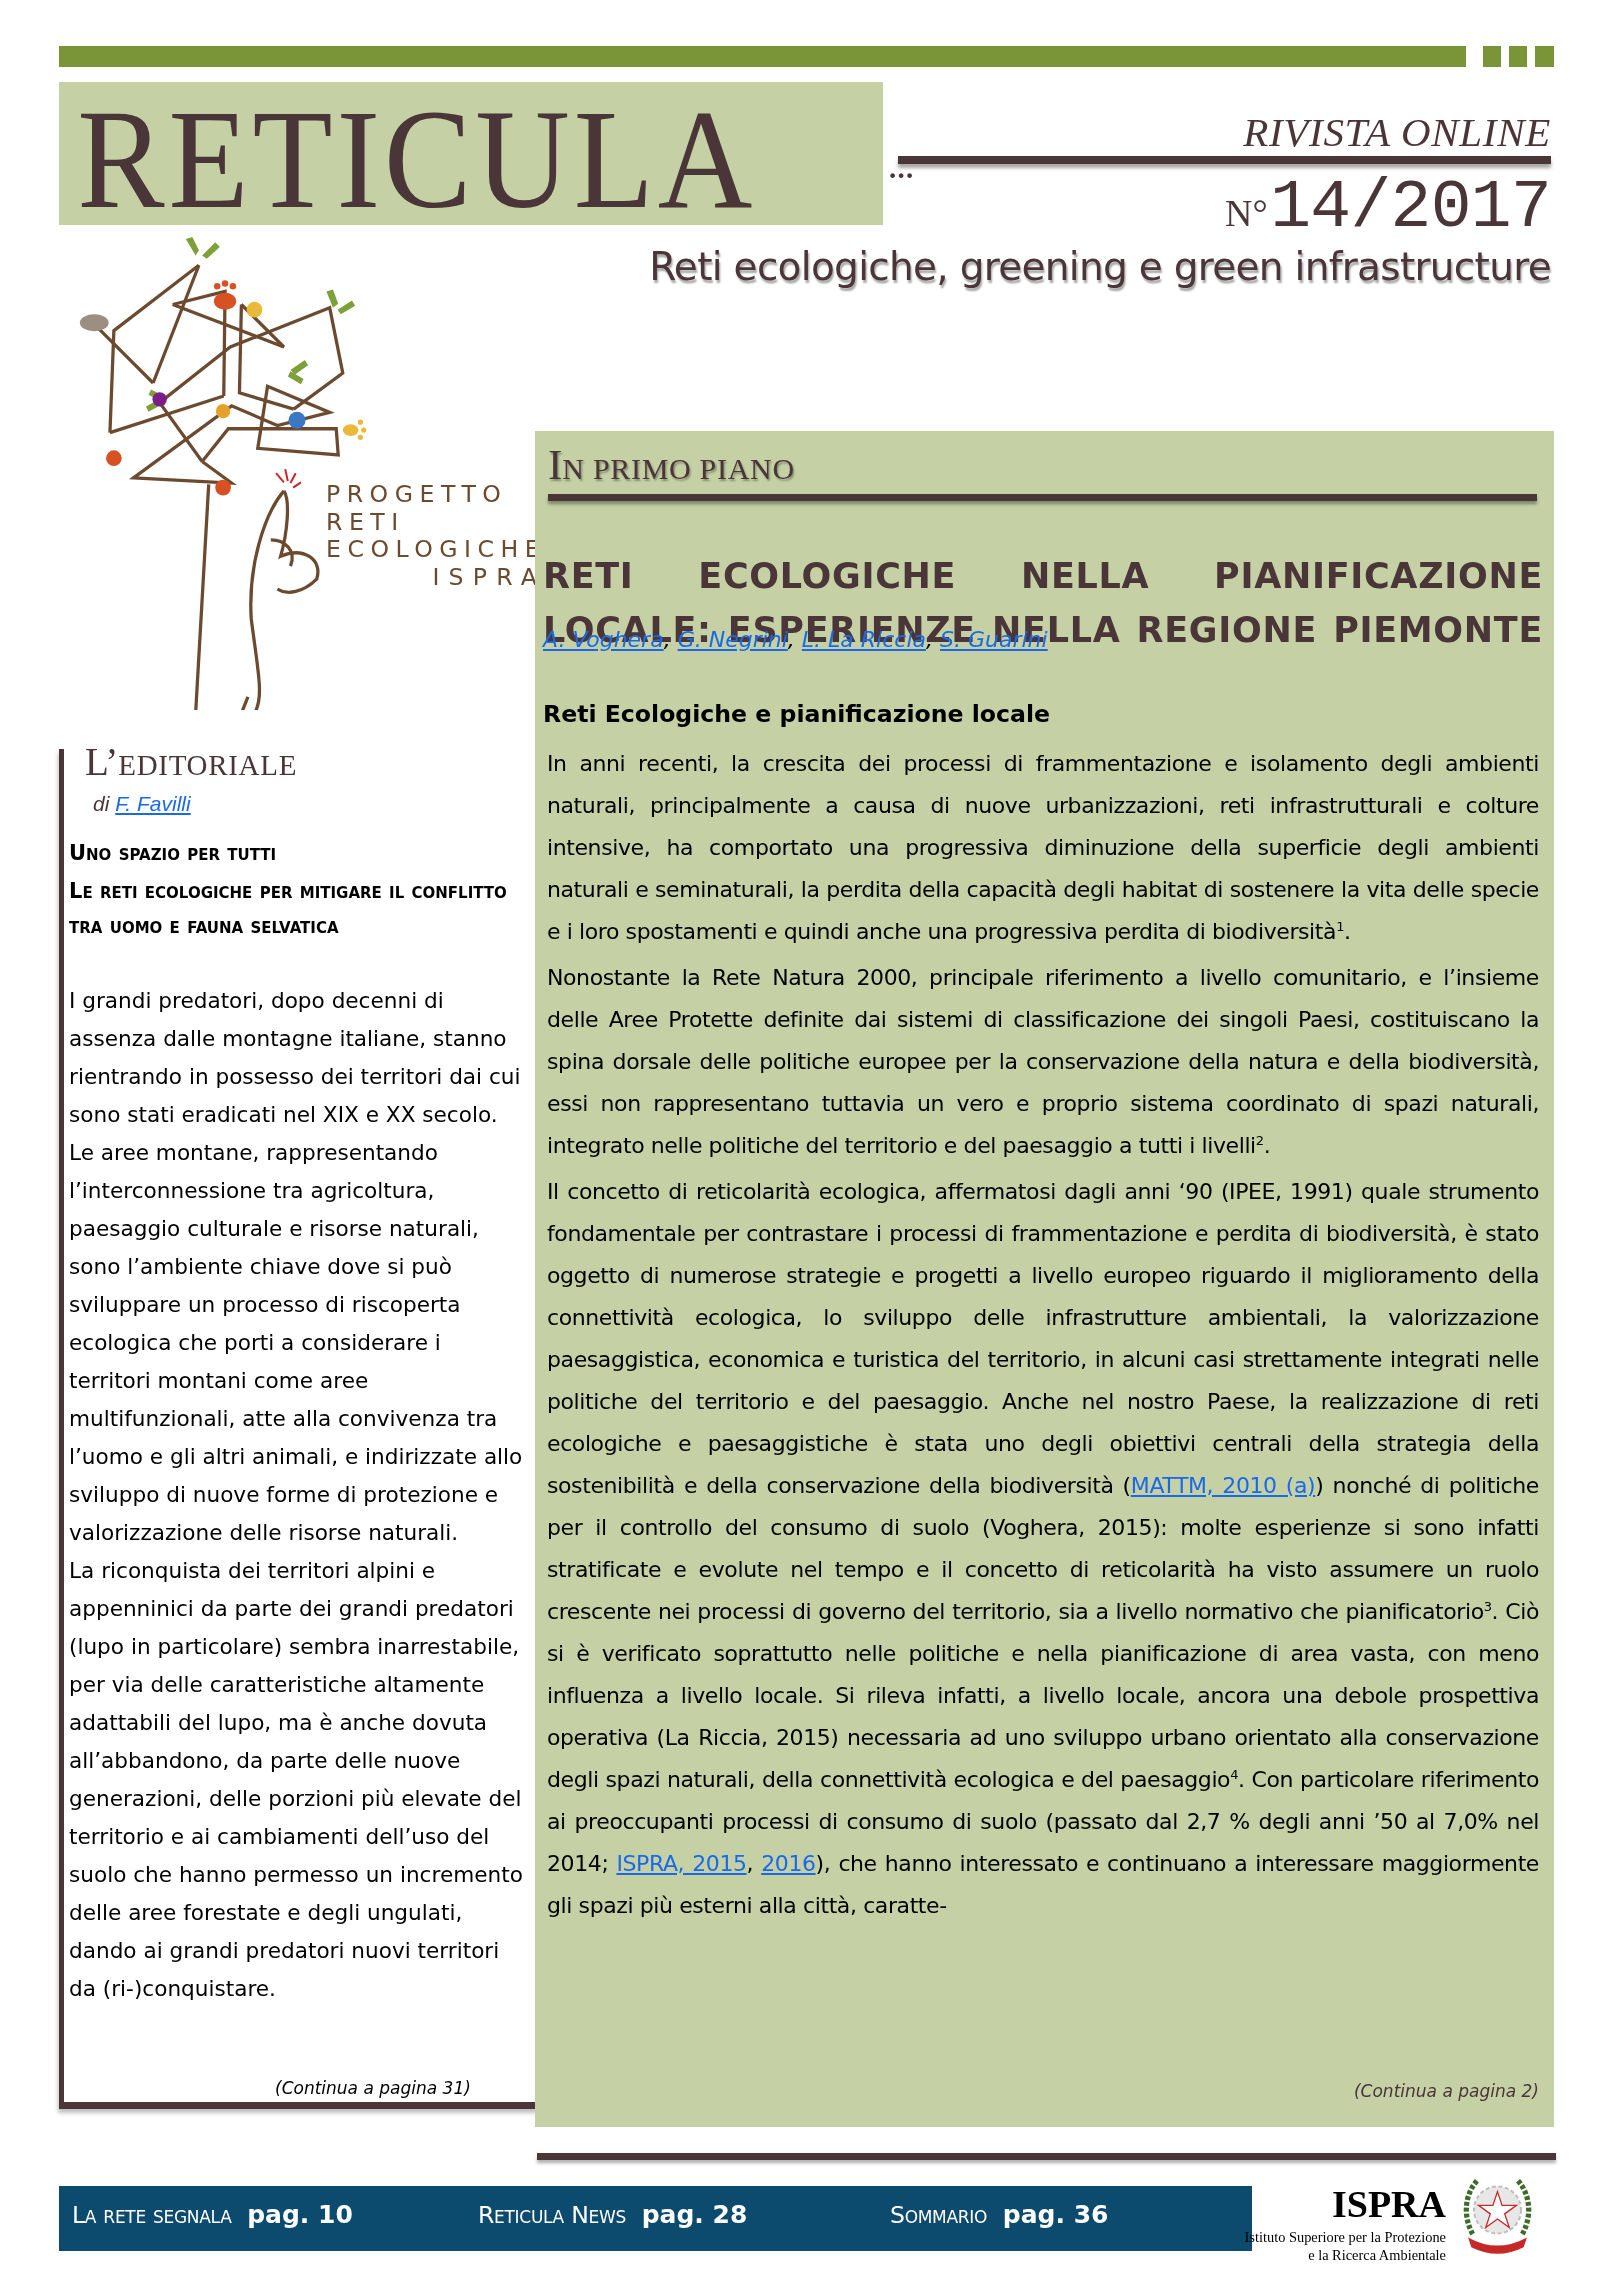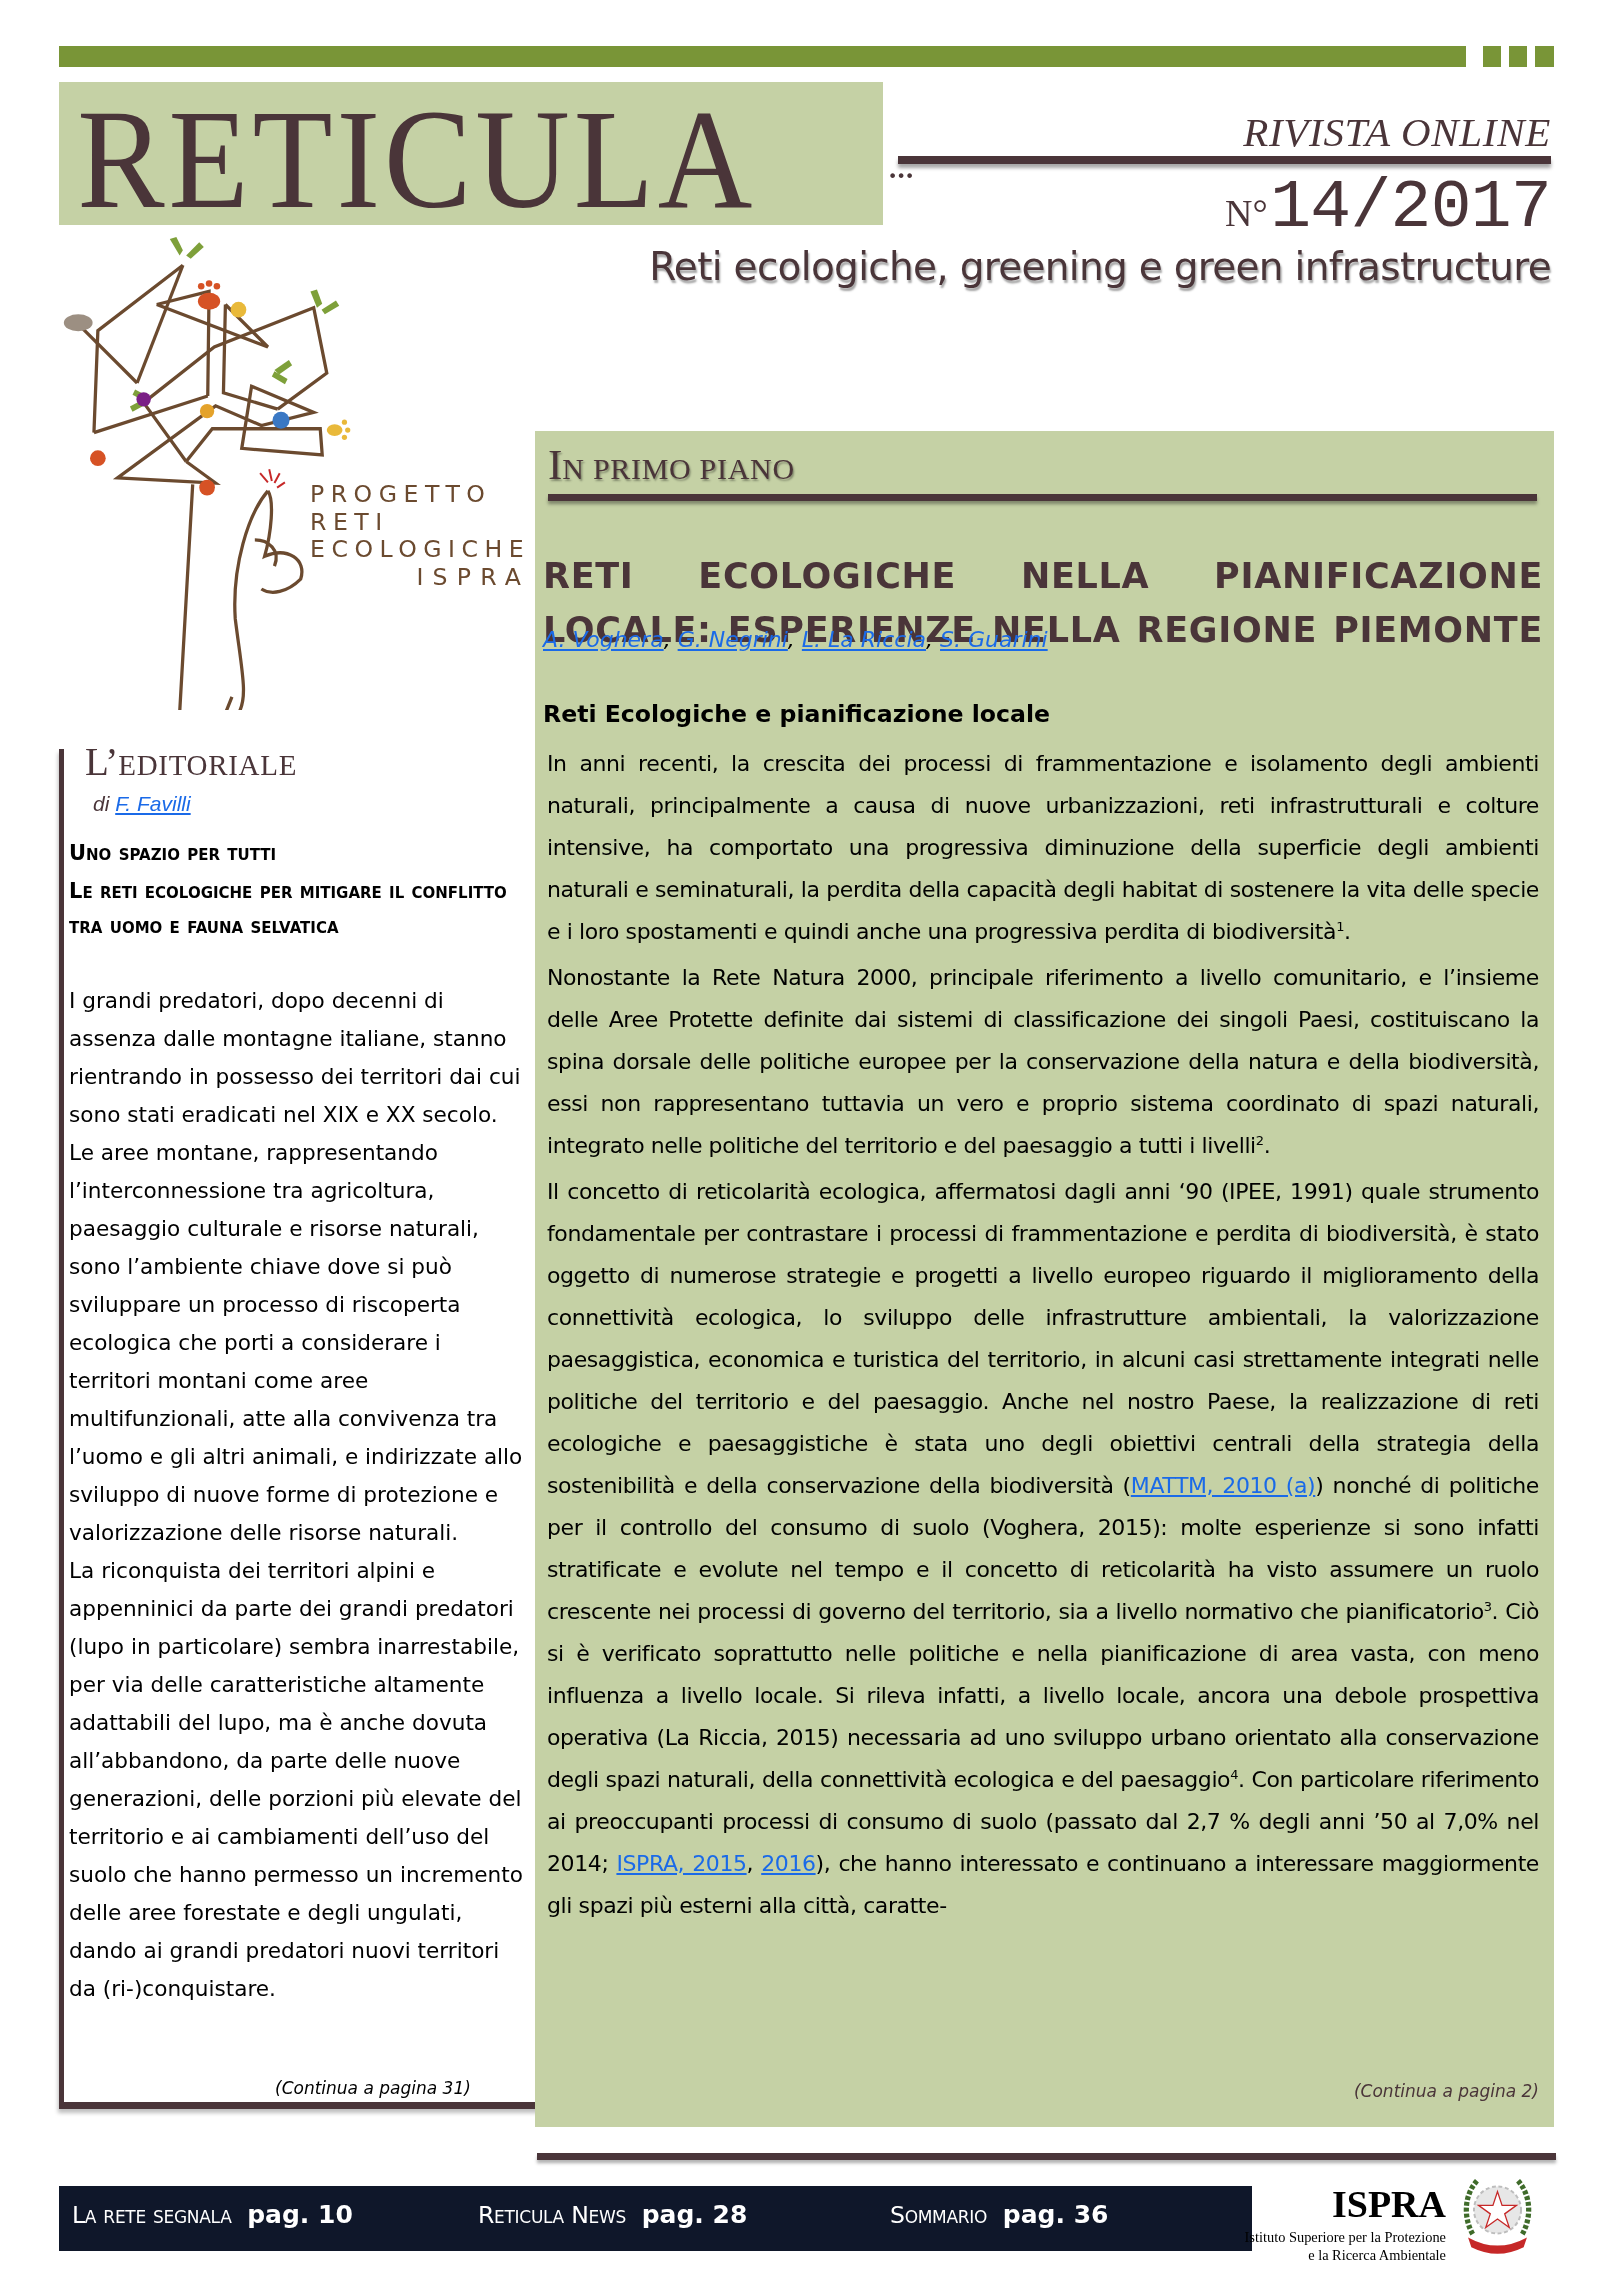--- a/index.html
+++ b/index.html
@@ -16,21 +16,21 @@
   .masthead-title { position: absolute; left: 18.3px; top: 2.6px; font-family: "Liberation Serif", serif; font-size: 131px; line-height: 137px; letter-spacing: 3.9px; color: #4a3539; transform: scaleY(1.08); transform-origin: top left; }
   .dots { left: 889px; top: 152px; font-family: "Liberation Serif", serif; font-weight: bold; font-size: 29px; color: #4a3539; letter-spacing: 1.3px; }
   .masthead-rule { left: 898px; top: 156px; width: 653px; height: 7.9px; background: #4a3539; box-shadow: 0 3.9px 3.9px rgba(0,0,0,0.35); }
   .rivista { right: 72px; top: 108px; font-family: "Liberation Serif", serif; font-style: italic; font-size: 41px; color: #4a3539; letter-spacing: 0.7px; }
   .issue { right: 72px; top: 169px; font-family: "Liberation Serif", serif; color: #4a3539; }
   .issue .n { font-size: 38px; vertical-align: baseline; }
   .issue .num { font-size: 68px; letter-spacing: -0.7px; font-family: Liberation Mono, monospace; }
   .subtitle { left: 537px; top: 239px; width: 1014px; text-align: right; font-family: "DejaVu Sans", sans-serif; font-size: 39px; line-height: 56px; color: #4a3539; text-shadow: 1.3px 2.6px 2px rgba(0,0,0,0.35); letter-spacing: -0.7px; }
 
   
-  .logo { left: 52px; top: 226px; width: 458px; height: 484px; }
+  .logo { left: 68px; top: 226px; width: 458px; height: 484px; }
   .logo-text { position: absolute; left: 258px; top: 255px; font-family: "DejaVu Sans", sans-serif; color: #6b4a2f; font-size: 23.6px; line-height: 27.5px; letter-spacing: 6.5px; }
   .logo-text .l3 { text-align: right; letter-spacing: 9.2px; }
 
   
   .ed-frame { left: 59px; top: 749px; width: 478px; height: 1353px; border-left: 5.2px solid #4a3539; border-bottom: 7.9px solid #4a3539; box-shadow: -1.3px 3.9px 3.9px rgba(0,0,0,0.25); }
   .ed-title { left: 85px; top: 739px; font-family: "Liberation Serif", serif; color: #4a3539; }
   .ed-title .L { font-size: 39px; }
   .ed-title .rest { font-size: 29px; letter-spacing: 0.7px; }
   .ed-by { left: 93px; top: 792px; font-family: Liberation Sans, sans-serif; font-style: italic; font-size: 21px; color: #4a3539; }
   .ed-by a { color: #1a6ae8; text-decoration: underline; }
@@ -54,21 +54,21 @@
   .art-body { left: 543px; top: 739px; width: 1000px; font-family: "DejaVu Sans", sans-serif; font-size: 22px; line-height: 42px; color: #000; text-align: justify; letter-spacing: -0.4px; }
   .art-body p { margin: 4px; }
   .art-body a { color: #1a6ae8; text-decoration: underline; }
   .art-body sup { font-size: 13px; line-height: 0; }
   .art-cont { right: 84px; top: 2081px; font-family: "DejaVu Sans", sans-serif; font-style: italic; font-size: 17px; color: #4a3539; }
 
   
   .bottom-rule { left: 537px; top: 2153px; width: 1019px; height: 6.5px; background: #4a3539; box-shadow: 0 3.3px 3.3px rgba(0,0,0,0.3); }
 
   
-  .footer-bar { left: 59px; top: 2186px; width: 1193px; height: 65px; background: #0f172a; }
+  .footer-bar { left: 59px; top: 2186px; width: 1193px; height: 65px; background: #0c4a6e; }
   .footer-item { position: absolute; top: 14.4px; color: #ffffff; font-family: "DejaVu Sans", sans-serif; white-space: nowrap; }
   .footer-item .lbl { font-size: 23.6px; font-variant: small-caps; letter-spacing: -0.3px; }
   .footer-item .pg { font-size: 25px; font-weight: bold; margin-left: 15.7px; }
 
   
   .ispra { left: 1034px; top: 2182px; width: 523px; height: 92px; }
   .ispra-name { position: absolute; right: 111px; top: 0; font-family: "Liberation Serif", serif; font-weight: bold; font-size: 38px; color: #000; }
   .ispra-sub { position: absolute; right: 111px; top: 46px; font-family: "Liberation Serif", serif; font-size: 14.4px; line-height: 18.3px; color: #000; text-align: right; }
   .emblem { position: absolute; right: 19.6px; top: -9.8px; width: 79px; height: 85px; }
 </style>

